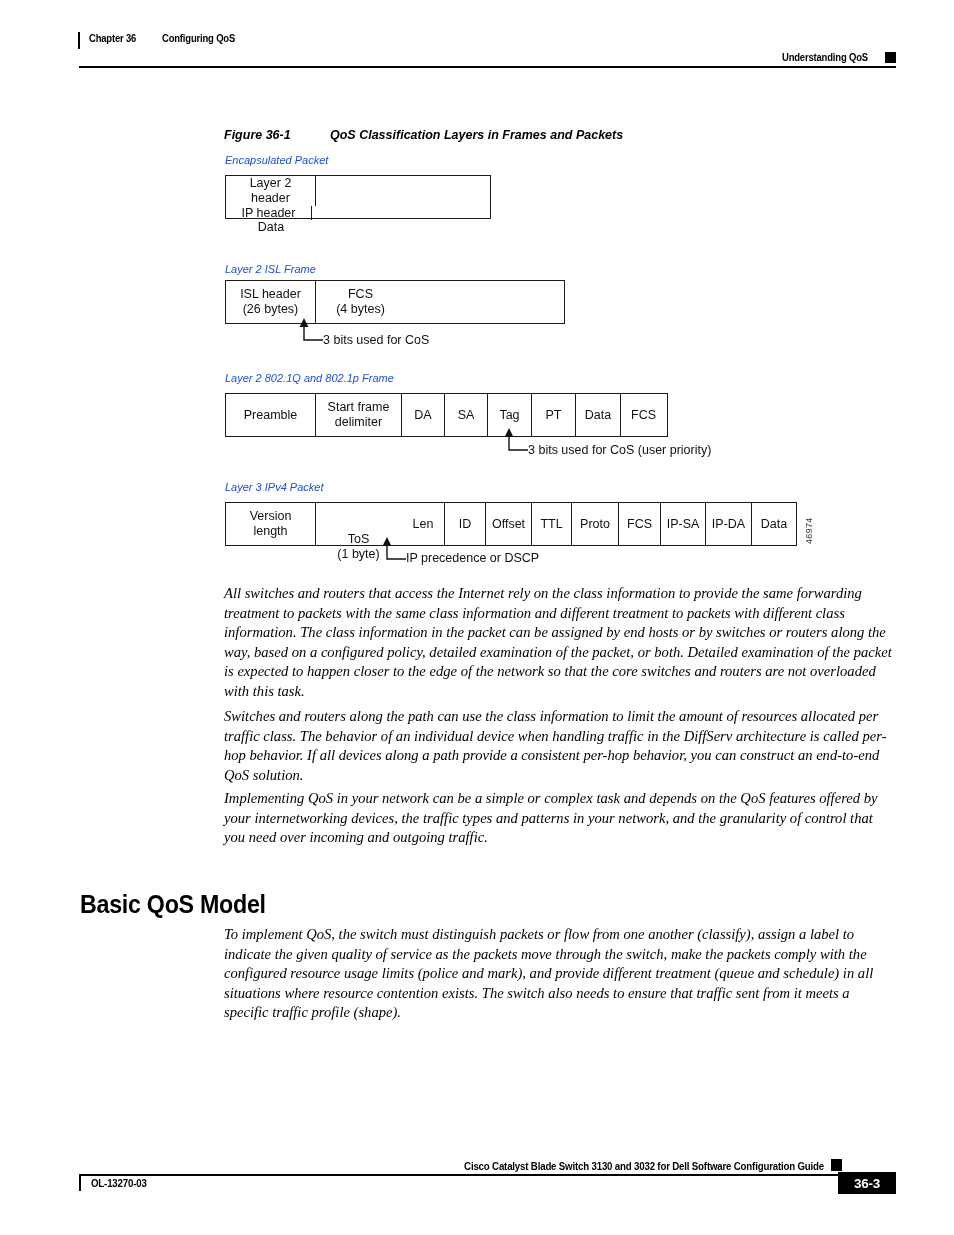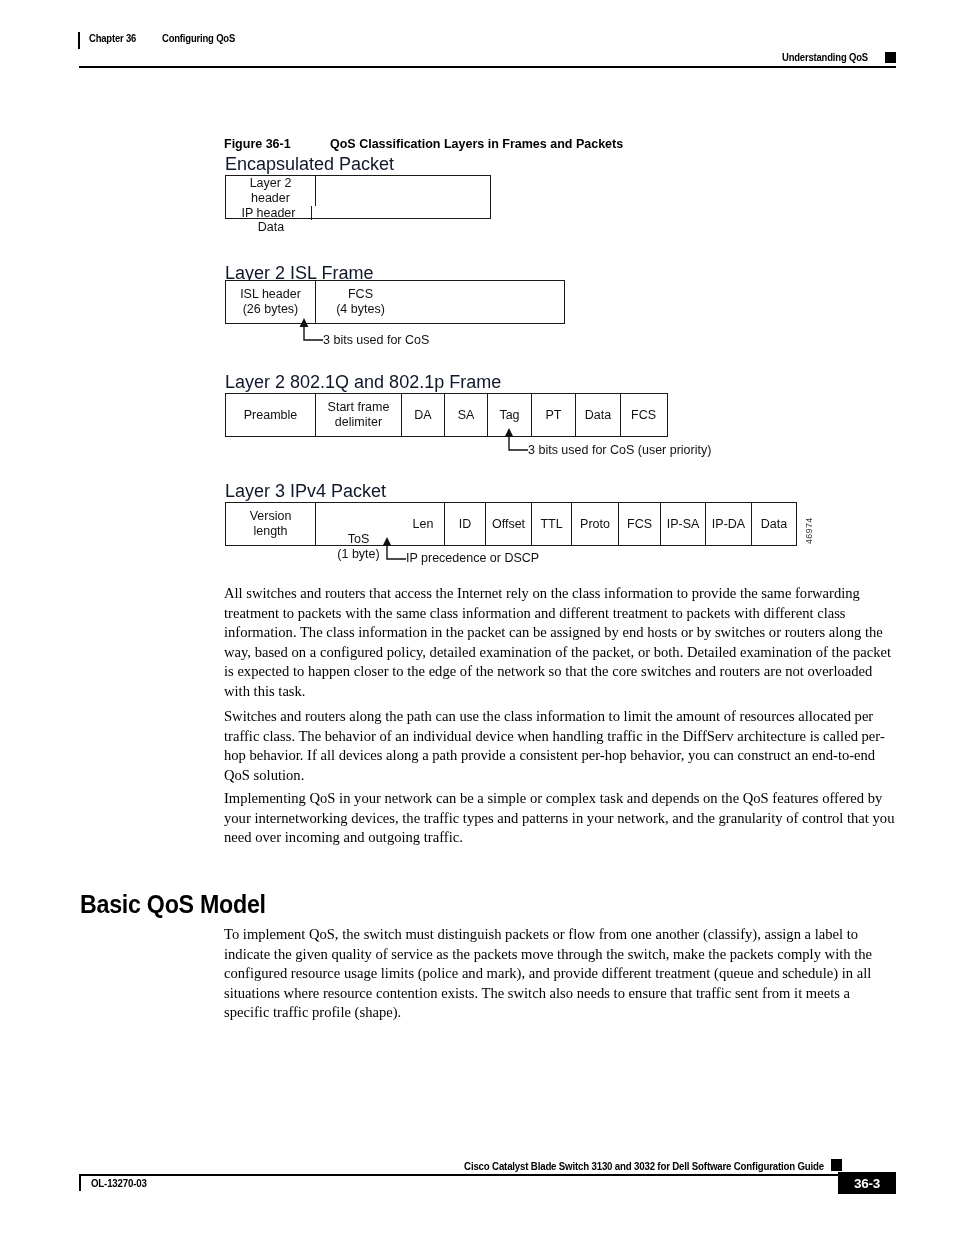--- a/index.html
+++ b/index.html
@@ -80,35 +80,37 @@
     right: 58px;
     top: 66px;
     height: 2px;
     background: #000;
   }
 
   
   .fig-caption {
     position: absolute;
     left: 224px;
-    top: 137px;
-    font-family: "Liberation Sans", sans-serif;
-    font-weight: bold;
+    top: 128px;
+    font-family: "Liberation Sans", sans-serif;
+    font-weight: bold;
+    font-style: italic;
     font-size: 12.5px;
     white-space: nowrap;
   }
   .fig-caption .fig-num { display: inline-block; width: 106px; }
 
   
   .diagram-label {
     position: absolute;
     font-family: "Liberation Sans", sans-serif;
-    font-size: 18px;
-    white-space: nowrap;
-    color: #0f172a;
+    font-size: 11px;
+    white-space: nowrap;
+    color: #1d4ed8;
+    font-style: italic;
   }
   .pkt-table {
     position: absolute;
     display: flex;
     border: 1.3px solid #1a1a1a;
     box-sizing: border-box;
     background: #fff;
   }
   .pkt-cell {
     box-sizing: border-box;
@@ -151,20 +153,21 @@
   
   .body-p {
     position: absolute;
     left: 224px;
     width: 672px;
     font-family: "Liberation Serif", serif;
     font-size: 14.6px;
     line-height: 19.5px;
     text-align: left;
     color: #000;
+    font-style: italic;
   }
 
   
   .section-head {
     position: absolute;
     left: 80px;
     font-family: "Liberation Sans", sans-serif;
     font-weight: bold;
     font-size: 25px;
     letter-spacing: -0.3px;

